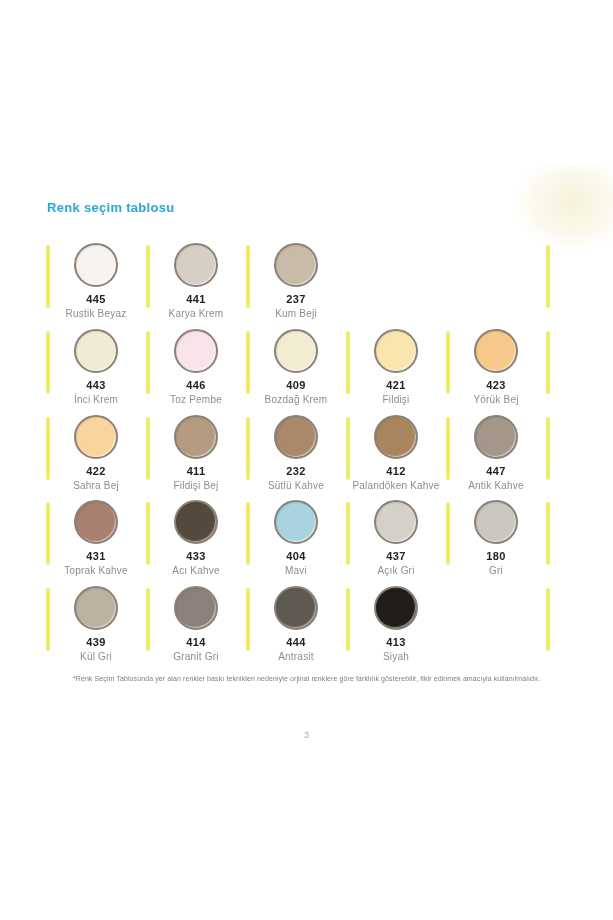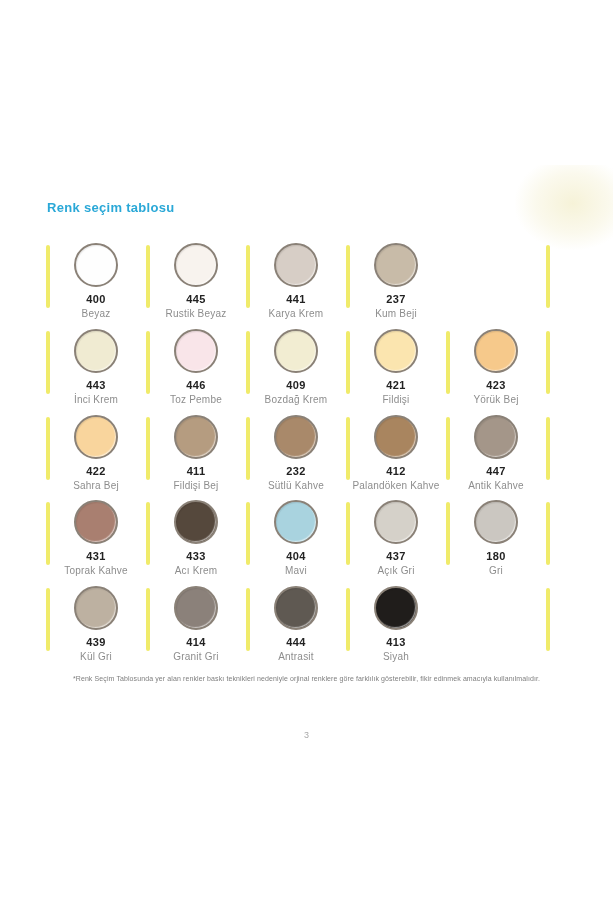--- a/index.html
+++ b/index.html
@@ -55,26 +55,20 @@
 <body style="--title-blue: #2AA8D7; --yellow: #F0EB6A; --ring: #8A8177; --code-color: #222222; --name-color: #8D8D8D;">
 
 <div class="deco-blob"></div>
 
 <div class="page-title">Renk seçim tablosu</div>
 
 <div class="swatch-grid">
     <div class="swatch-row">
       <div class="swatch-cell">
         <span class="vbar"></span>
-        <span class="circle" style="background: rgb(254, 254, 254);"></span>
-        <span class="code">400</span>
-        <span class="cname">Beyaz</span>
-      </div>
-      <div class="swatch-cell">
-        <span class="vbar"></span>
         <span class="circle" style="background: rgb(248, 243, 238);"></span>
         <span class="code">445</span>
         <span class="cname">Rustik Beyaz</span>
       </div>
       <div class="swatch-cell">
         <span class="vbar"></span>
         <span class="circle" style="background: rgb(215, 206, 198);"></span>
         <span class="code">441</span>
         <span class="cname">Karya Krem</span>
       </div>
@@ -156,21 +150,21 @@
       <div class="swatch-cell">
         <span class="vbar"></span>
         <span class="circle" style="background: rgb(169, 127, 112);"></span>
         <span class="code">431</span>
         <span class="cname">Toprak Kahve</span>
       </div>
       <div class="swatch-cell">
         <span class="vbar"></span>
         <span class="circle" style="background: rgb(85, 72, 60);"></span>
         <span class="code">433</span>
-        <span class="cname">Acı Krem</span>
+        <span class="cname">Acı Kahve</span>
       </div>
       <div class="swatch-cell">
         <span class="vbar"></span>
         <span class="circle" style="background: rgb(169, 211, 223);"></span>
         <span class="code">404</span>
         <span class="cname">Mavi</span>
       </div>
       <div class="swatch-cell">
         <span class="vbar"></span>
         <span class="circle" style="background: rgb(213, 209, 201);"></span>

